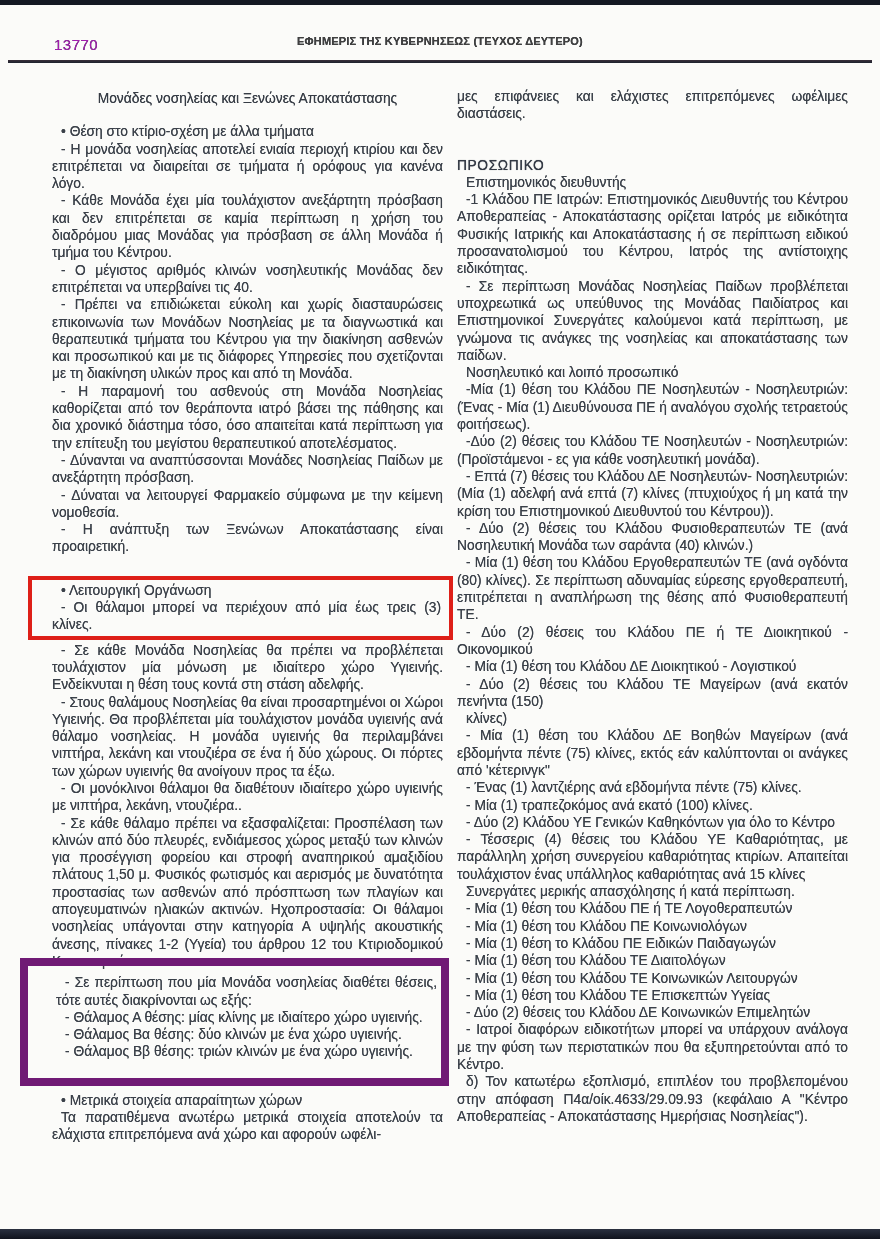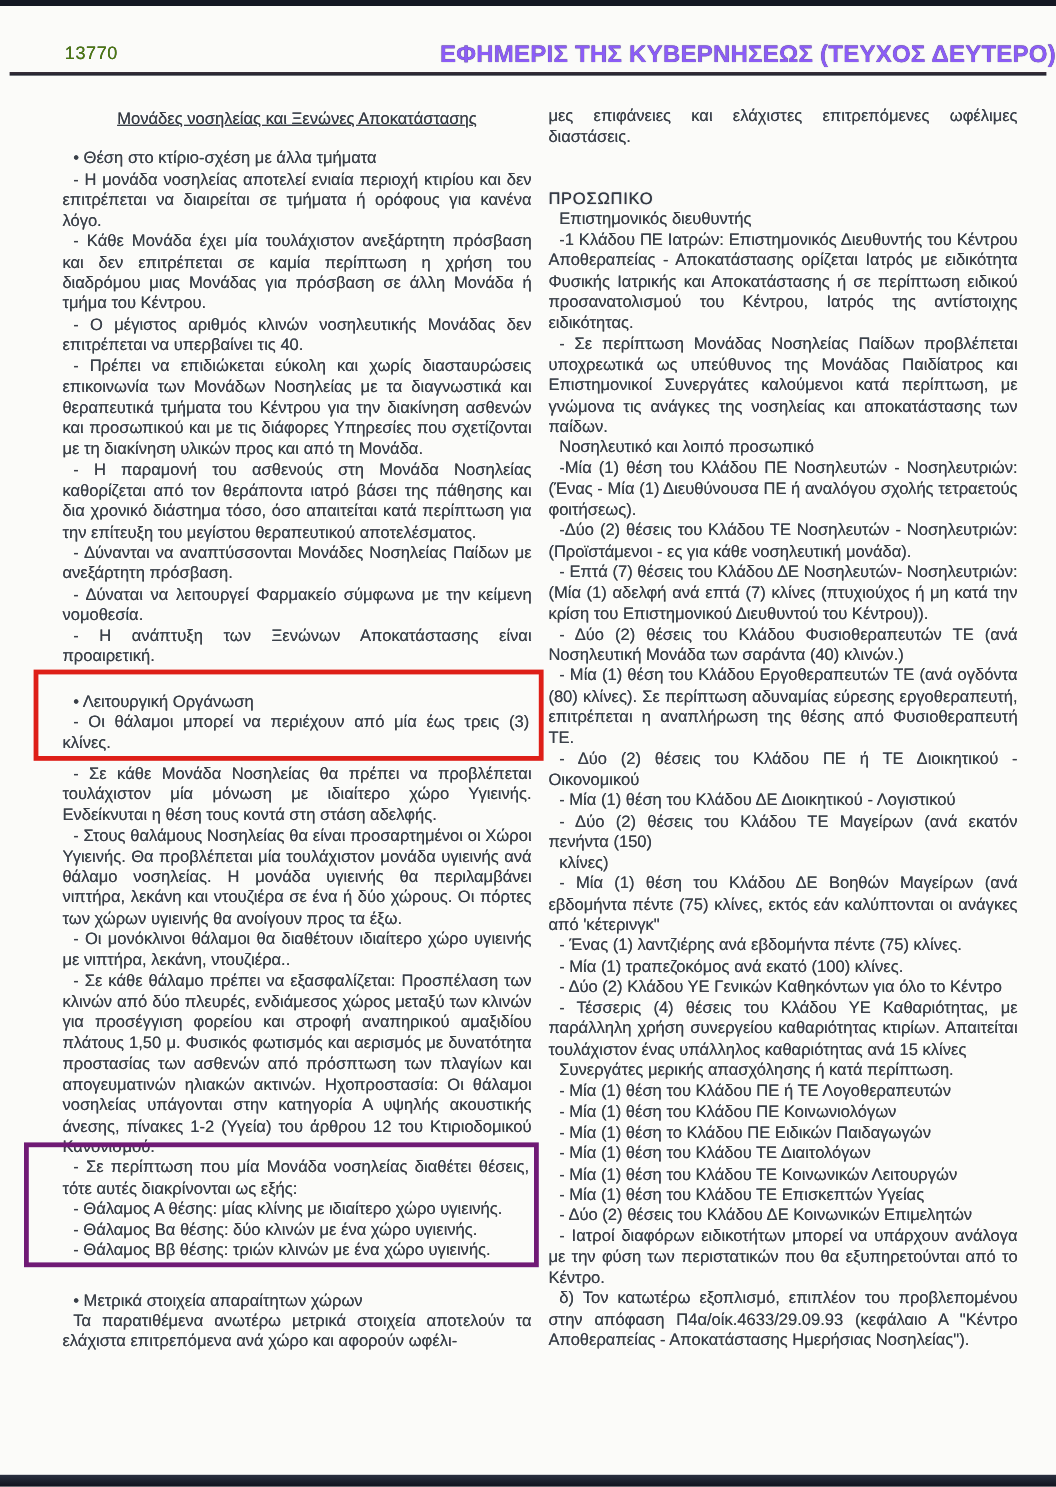--- a/index.html
+++ b/index.html
@@ -13,57 +13,57 @@
     position: absolute; top: 0; left: 0; width: 100%; height: 5px;
     background: #141823;
   }
   .scan-edge-bottom {
     position: absolute; bottom: 0; left: 0; width: 100%; height: 10px;
     background: linear-gradient(#2a3040, #10131d);
   }
   .header { position: absolute; top: 34px; left: 0; width: 100%; height: 24px; }
   .page-number {
     position: absolute; left: 54px; top: 2px;
-    font-size: 15px; color: #4d7c0f; letter-spacing: 0.5px;
+    font-size: 15px; color: #a21caf; letter-spacing: 0.5px;
     text-shadow: 0 0 0.5px #2b313c;
   }
   .gazette-title {
-    text-align: right; font-weight: bold; font-size: 20px; color: #8b5cf6;
+    text-align: center; font-weight: bold; font-size: 11px; color: #404040;
     letter-spacing: 0.2px; padding-top: 1px;
     text-shadow: 0 0 0.6px #232934;
   }
   .header-rule {
     position: absolute; top: 60px; left: 8px; right: 8px; height: 3px;
     background: linear-gradient(#3a2f3a, #1d222e);
   }
   .columns {
     position: absolute; top: 88px; left: 52px; right: 32px;
     display: flex; gap: 14px;
     font-size: 13.8px; line-height: 17.3px;
     text-shadow: 0 0 0.5px rgba(58,64,73,0.85);
   }
   .column { width: 391px; flex: none; text-align: justify; }
   .column-title {
-    text-align: center; text-indent: 0; margin: 2px 0 16px 0; color: #363c45; text-decoration: underline;
+    text-align: center; text-indent: 0; margin: 2px 0 16px 0; color: #363c45;
   }
   .para { text-indent: 9px; text-align: justify; }
   .para.no-indent { text-indent: 0; }
   .section-heading {
     margin: 34px 0 0 0; letter-spacing: 0.6px;
     color: #333944; text-shadow: 0 0 0.7px #333944;
   }
   .highlight-box-1 {
     border: 4px solid #de1f18;
-    margin: 2px -10px 2px -24px;
-    padding: 14px 8px 2px 20px;
+    margin: 20px -10px 2px -24px;
+    padding: 2px 8px 2px 20px;
   }
   .highlight-box-2 {
-    border: 4px solid #701a75;
-    margin: -12px -6px 19px -32px;
-    padding: 8px 4px 1px 28px;
+    border: 8px solid #701a75;
+    margin: -12px -6px 6px -32px;
+    padding: 8px 4px 17px 28px;
     position: relative; background: transparent;
   }
 </style>
 </head>
 <body>
 
 <div class="page">
 
   <div class="scan-edge-top"></div>
 

